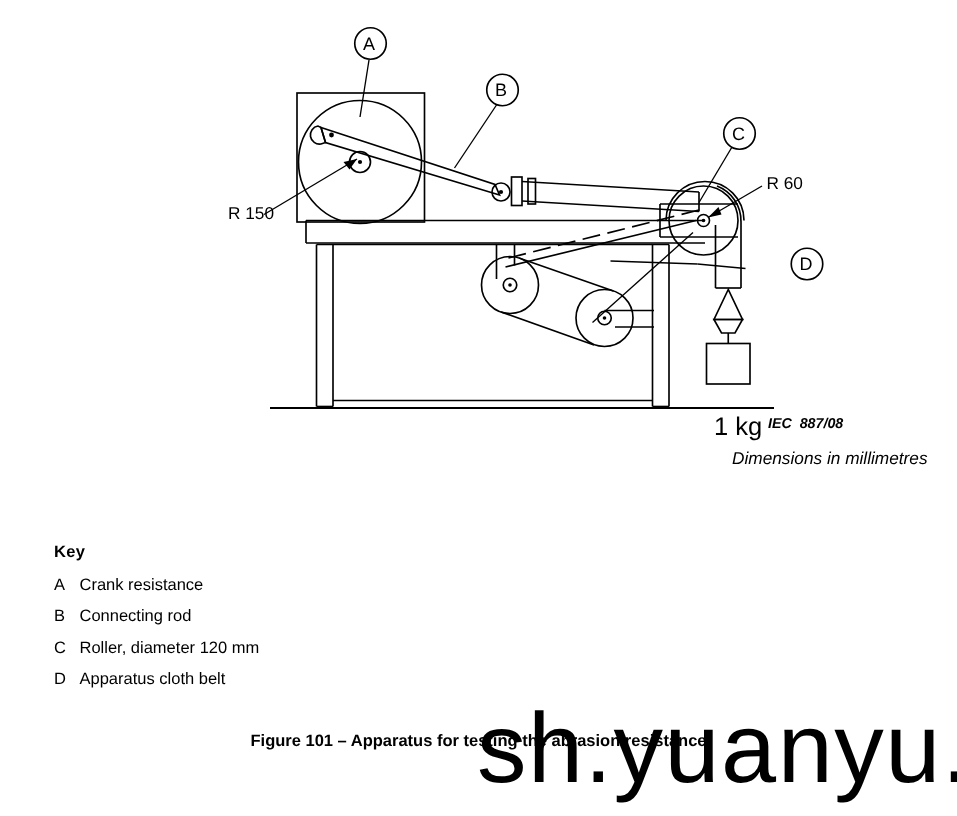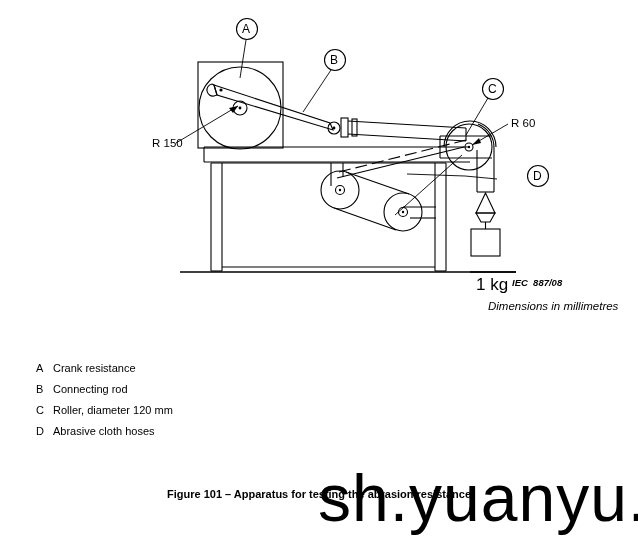--- a/index.html
+++ b/index.html
@@ -198,36 +198,37 @@
 <div class="txt" style="left:533px; top:169px; font-size:12px;">D</div>
 
 <div class="txt" style="left:136px; top:137px; font-size:11.5px;padding-left:16px;">R 150</div>
 <div class="txt" style="left:511px; top:117px; font-size:11.5px;">R 60</div>
 <div class="txt" style="left:476px; top:235px; font-size:17px;margin-top:40px;">1 kg</div>
 
 <div class="txt lbl-italic" style="left:512px; top:277px; font-size:9.5px; font-weight:bold;">IEC  887/08</div>
 <div class="txt lbl-italic" style="left:488px; top:300px; font-size:11.5px;text-align:center;">Dimensions in millimetres</div>
 
 <div id="key-block">
+  <div id="key-heading">Key</div>
 
   <div class="key-row">
     <span class="key-letter">A</span>
     <span class="key-label">Crank resistance</span>
   </div>
   <div class="key-row">
     <span class="key-letter">B</span>
     <span class="key-label">Connecting rod</span>
   </div>
   <div class="key-row">
     <span class="key-letter">C</span>
     <span class="key-label">Roller, diameter 120 mm</span>
   </div>
   <div class="key-row">
     <span class="key-letter">D</span>
-    <span class="key-label">Abrasive cloth hoses</span>
+    <span class="key-label">Apparatus cloth belt</span>
   </div>
 </div>
 
 <div id="caption-block">
   <span id="caption-line1">Figure 101 – Apparatus for testing the abrasion resistance</span>
 </div>
 
 <div id="watermark">sh.yuanyu.com</div>
 
 </body></html>

